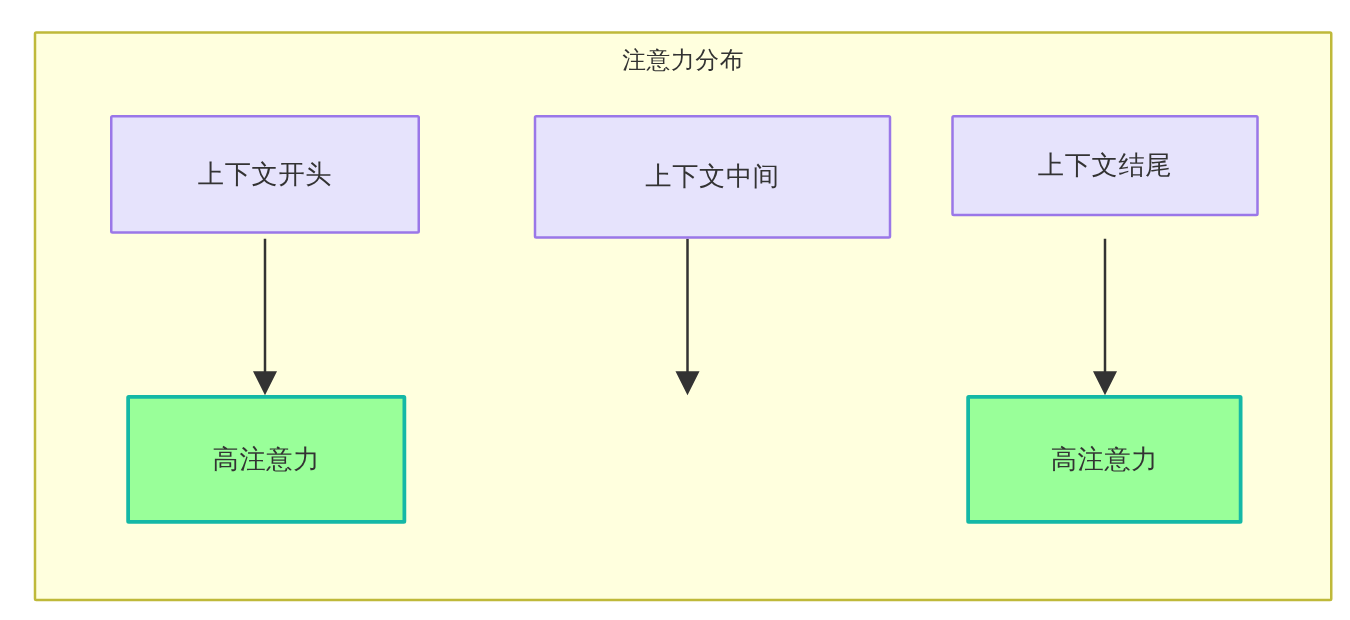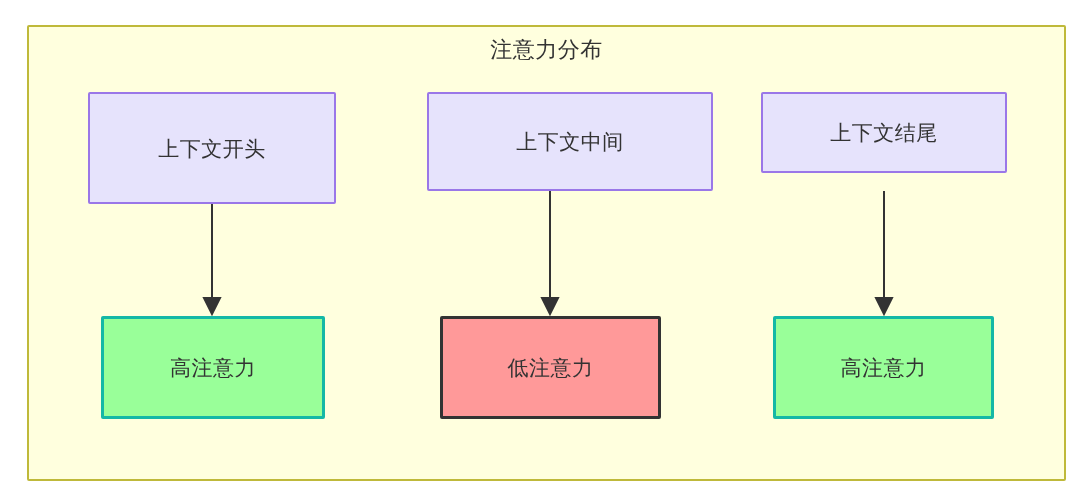--- a/index.html
+++ b/index.html
@@ -33,21 +33,21 @@
     border: 2px solid #bfb93a;
     border-radius: 2px;
   }
 
   .subgraph-title {
     position: absolute;
     left: 0;
     top: 12px;
     width: 100%;
     text-align: center;
-    font-size: 22px;
+    font-size: 19px;
     line-height: 1;
     color: #333333;
     letter-spacing: 0.5px;
   }
 
   
   .node {
     position: absolute;
     box-sizing: border-box;
     display: flex;
@@ -69,21 +69,21 @@
     background: #99ff99;
     border: 3px solid #14b8a6;
   }
 
   .node.attn-low {
     background: #ff9999;
     border: 3px solid #333333;
   }
 
   
-  .col1.top { left: 88px;  top: 92px; width: 248px; height: 112px; }
+  .col1.top { left: 88px;  top: 92px; width: 248px; height: 95px; }
   .col2.top { left: 427px; top: 92px; width: 286px; height: 99px; }
   .col3.top { left: 761px; top: 92px; width: 246px; height: 81px; }
 
   
   .col1.bottom { left: 101px; top: 316px; width: 224px; height: 103px; }
   .col2.bottom { left: 440px; top: 316px; width: 221px; height: 103px; }
   .col3.bottom { left: 773px; top: 316px; width: 221px; height: 103px; }
 
   
   .arrow-layer {
@@ -127,21 +127,18 @@
   </div>
 
   <div class="node context col3 top">
     <span>上下文结尾</span>
   </div>
 
   <div class="node attn-high col1 bottom">
     <span>高注意力</span>
   </div>
 
-  <div class="node attn-low col2 bottom">
-    <span>低注意力</span>
-  </div>
 
   <div class="node attn-high col3 bottom">
     <span>高注意力</span>
   </div>
 
 </div>
 
 </body></html>

